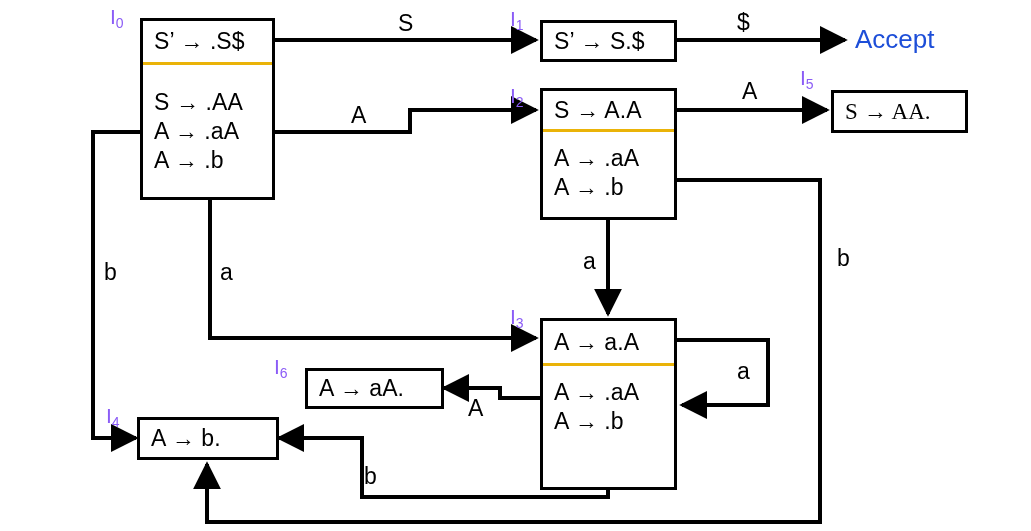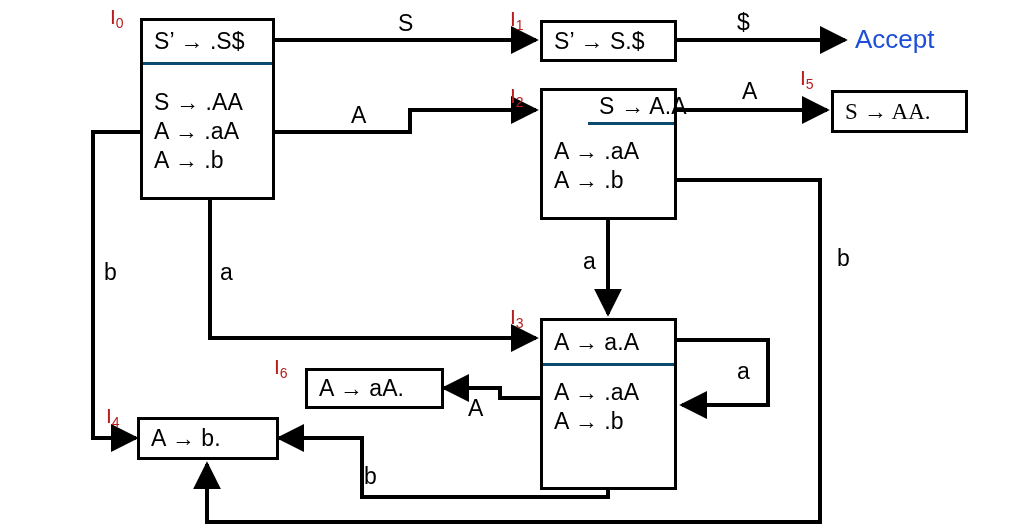--- a/index.html
+++ b/index.html
@@ -30,33 +30,33 @@
     z-index: 3;
   }
   .state-section {
     box-sizing: border-box;
     display: flex;
     flex-direction: column;
     justify-content: center;
     padding: 2px 0 2px 11px;
   }
   .state-section.divided {
-    border-bottom: 3px solid #0c4a6e;
+    border-bottom: 3px solid #eab308;
   }
   .item-line {
     font-size: 23px;
     line-height: 29px;
     color: #000000;
     white-space: nowrap;
     letter-spacing: 0.1px;
   }
   .state-label {
     position: absolute;
     font-size: 21px;
-    color: #b91c1c;
+    color: #8b5cf6;
     z-index: 4;
     white-space: nowrap;
   }
   .state-label sub {
     font-size: 14px;
     vertical-align: baseline;
     position: relative;
     top: 4px;
     left: 0px;
   }
@@ -125,21 +125,21 @@
   <div class="state-label" style="left:110px; top:5px;"><span>I</span><sub>0</sub></div>
 
   <div class="state-box" style="left:540px; top:20px; width:137px; height:42px;">
     <div class="state-section" style="height:36px;">
       <div class="item-line">S’ → S.$</div>
     </div>
   </div>
   <div class="state-label" style="left:510px; top:7px;"><span>I</span><sub>1</sub></div>
 
   <div class="state-box" style="left:540px; top:88px; width:137px; height:132px;">
-    <div class="state-section divided" style="height:34px;margin-left:45px;">
+    <div class="state-section divided" style="height:41px;">
       <div class="item-line">S → A.A</div>
     </div>
     <div class="state-section" style="height:81px;">
       <div class="item-line">A → .aA</div>
       <div class="item-line">A → .b</div>
     </div>
   </div>
   <div class="state-label" style="left:510px; top:84px;"><span>I</span><sub>2</sub></div>
 
   <div class="state-box" style="left:540px; top:318px; width:137px; height:172px;">

